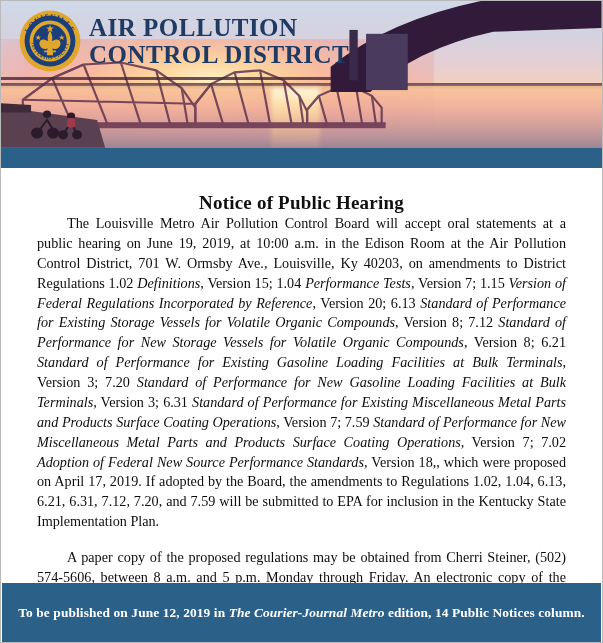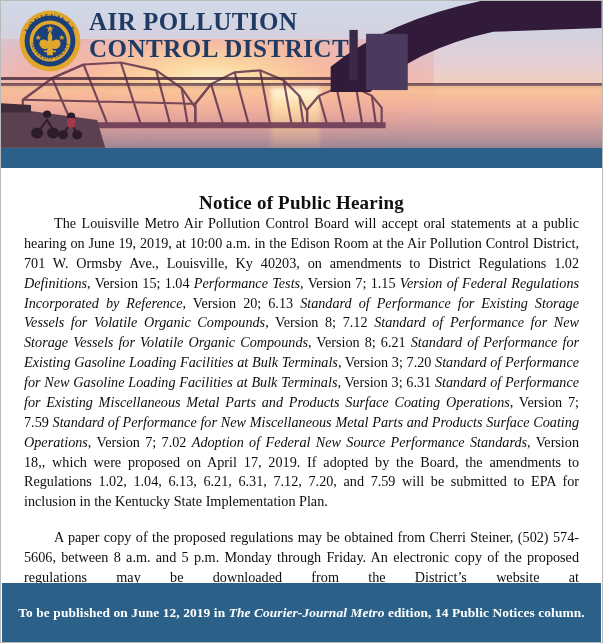--- a/index.html
+++ b/index.html
@@ -154,41 +154,41 @@
     width: 62px;
     height: 62px;
     z-index: 6;
   }
   .seal svg { display:block; width:100%; height:100%; }
 
   
   .wordmark {
     position: absolute;
     left: 88px;
-    top: 7px;
+    top: 13px;
     z-index: 6;
     color: #1f3a63;
     font-family: "Liberation Serif", "DejaVu Serif", serif;
     font-weight: 700;
     font-size: 25px;
     line-height: 1.08;
     letter-spacing: 0.5px;
   }
   .wordmark .l1, .wordmark .l2 { display:block; white-space:nowrap; }
 
   
   .divider {
     width: 601px;
     height: 20px;
     background: #2b6189;
   }
 
   
   .content {
-    padding: 0 16px;
+    padding: 0 29px;
     box-sizing: border-box;
     width: 601px;
   }
   .notice-title {
     text-align: center;
     font-weight: 700;
     font-size: 19px;
     color: #111111;
     margin: 24px 0 0 0;
     letter-spacing: 0.2px;

